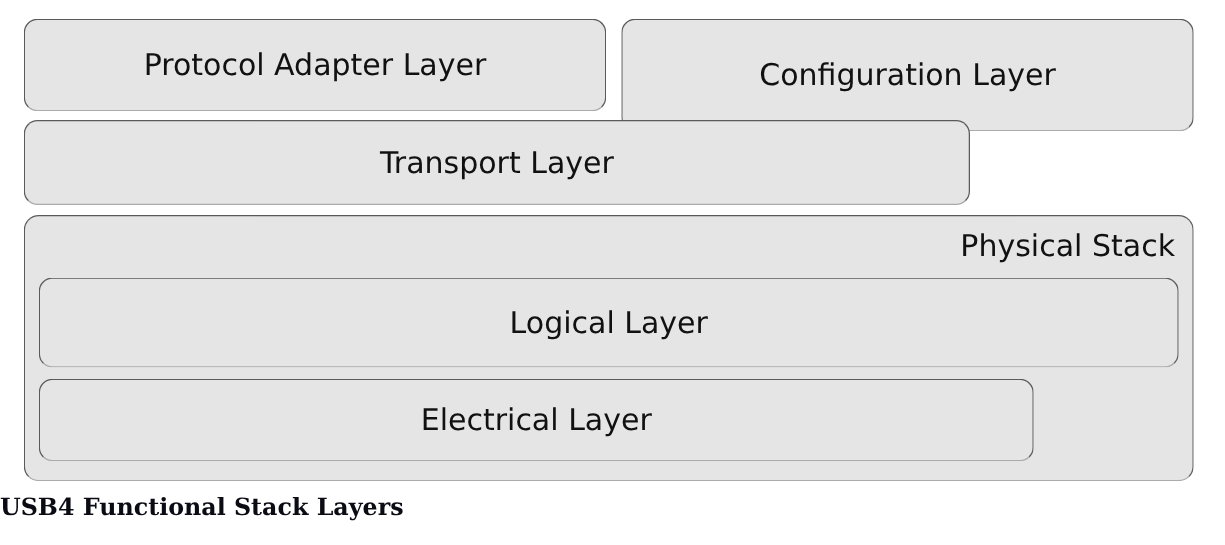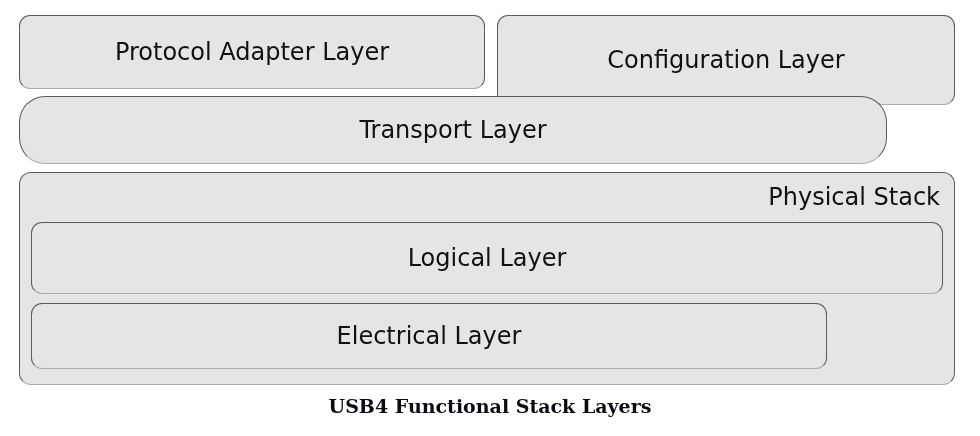--- a/index.html
+++ b/index.html
@@ -55,23 +55,22 @@
     left: 497px;
     top: 15px;
     width: 458px;
     height: 90px;
   }
 
   
   .box-transport {
     left: 19px;
     top: 96px;
-    width: 868px;
+    width: 757px;
     height: 68px;
-    border-radius: 26px;
   }
 
   
   .box-physical {
     left: 19px;
     top: 172px;
     width: 936px;
     height: 213px;
     display: block;
     border-radius: 12px;
@@ -97,21 +96,21 @@
     width: 796px;
     height: 66px;
   }
 
   
   .caption {
     position: absolute;
     left: 0;
     top: 395px;
     width: 980px;
-    text-align: center;
+    text-align: left;
     font-family: "DejaVu Serif", serif;
     font-weight: bold;
     font-size: 19px;
     line-height: 1.2;
     color: #0b0b14;
   }
 </style>
 </head>
 <body>
 

